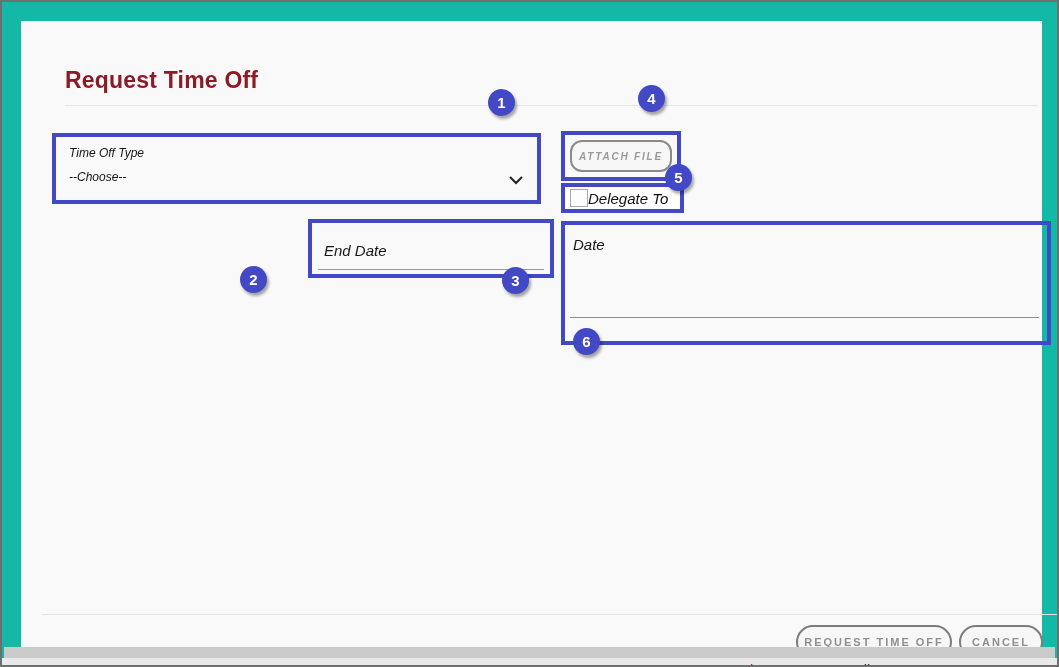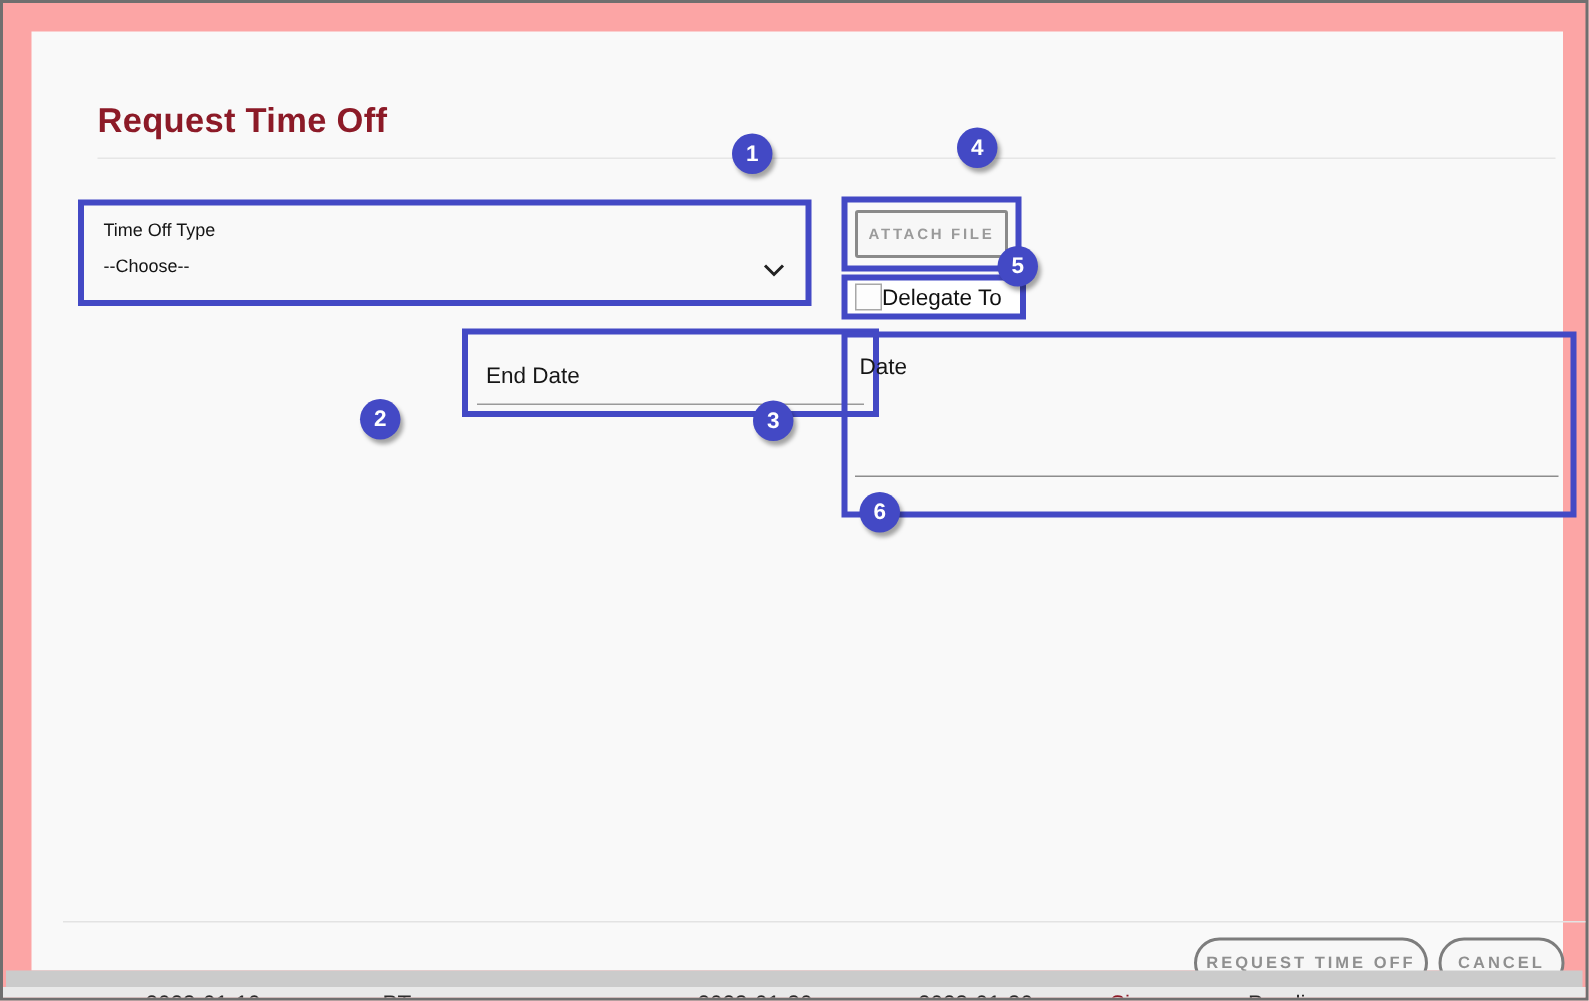--- a/index.html
+++ b/index.html
@@ -1,63 +1,63 @@
 <!DOCTYPE html>
 <html><head>
 <meta charset="utf-8">
 <style>
   * { margin:0; padding:0; box-sizing:border-box; }
   html,body { width:1059px; height:667px; }
   body { font-family:"Liberation Sans","DejaVu Sans",sans-serif; }
 
   .screen {
     position:relative; width:1059px; height:667px;
-    background:#fca5a5; border:2px solid #6f6f6f; overflow:hidden;
+    background:#14b8a6; border:2px solid #6f6f6f; overflow:hidden;
   }
 
   .modal {
     position:absolute; left:19px; top:19px; width:1021px; height:626px;
     background:#f9f9f9;
   }
 
   .page-title {
     position:absolute; left:44px; top:46px;
     font-size:23px; font-weight:700; color:#8c1a27; letter-spacing:.2px;
   }
   .title-divider {
     position:absolute; left:44px; top:84px; width:972px; height:1px; background:#e6e6e6;
   }
 
   
-  .hl { position:absolute; border:4px solid #4349c5; }
+  .hl { position:absolute; border:4px solid #4349c5;font-style:italic; }
 
   .badge {
     position:absolute; width:27px; height:27px; border-radius:50%;
     background:#4349c5; color:#ffffff; font-size:15px; font-weight:700;
     display:flex; align-items:center; justify-content:center;
     box-shadow:2px 3px 3px rgba(0,0,0,.35); z-index:5;
   }
 
   
   .box-type { left:31px; top:112px; width:489px; height:71px; }
   .tot-label { position:absolute; left:13px; top:9px; font-size:12px; color:#141414; }
   .tot-value { position:absolute; left:13px; top:33px; font-size:12px; color:#141414; }
   .tot-chevron { position:absolute; right:14px; top:38px; width:14px; height:10px; }
 
   
   .box-start { left:31px; top:198px; width:248px; height:59px; }
-  .box-end   { left:287px; top:198px; width:278px; height:59px;padding-left:28px; }
+  .box-end   { left:287px; top:198px; width:246px; height:59px;padding-left:28px; }
   .date-text { position:absolute; left:12px; top:19px; font-size:15px; color:#161616; }
   .date-underline { position:absolute; left:6px; right:6px; bottom:4px; height:1px; background:#9a9a9a; }
 
   
   .box-attach { left:540px; top:110px; width:120px; height:50px; }
   .attach-btn {
     position:absolute; left:5px; top:5px; width:102px; height:32px;
-    border:2px solid #8a8a8a; border-radius:2px; background:#f7f7f7;
+    border:2px solid #8a8a8a; border-radius:12px; background:#f7f7f7;
     display:flex; align-items:center; justify-content:center;
     font-size:10px; font-weight:700; letter-spacing:1.8px; color:#9a9a9a; cursor:pointer;
   }
 
   
   .box-delegate { left:540px; top:162px; width:123px; height:30px; background:#ffffff;
                   display:flex; align-items:center; padding-left:5px; }
   .checkbox { width:18px; height:18px; border:1px solid #a8a8a8; background:#fdfdfd; }
   .delegate-label { font-size:15px; color:#111111; }
 

